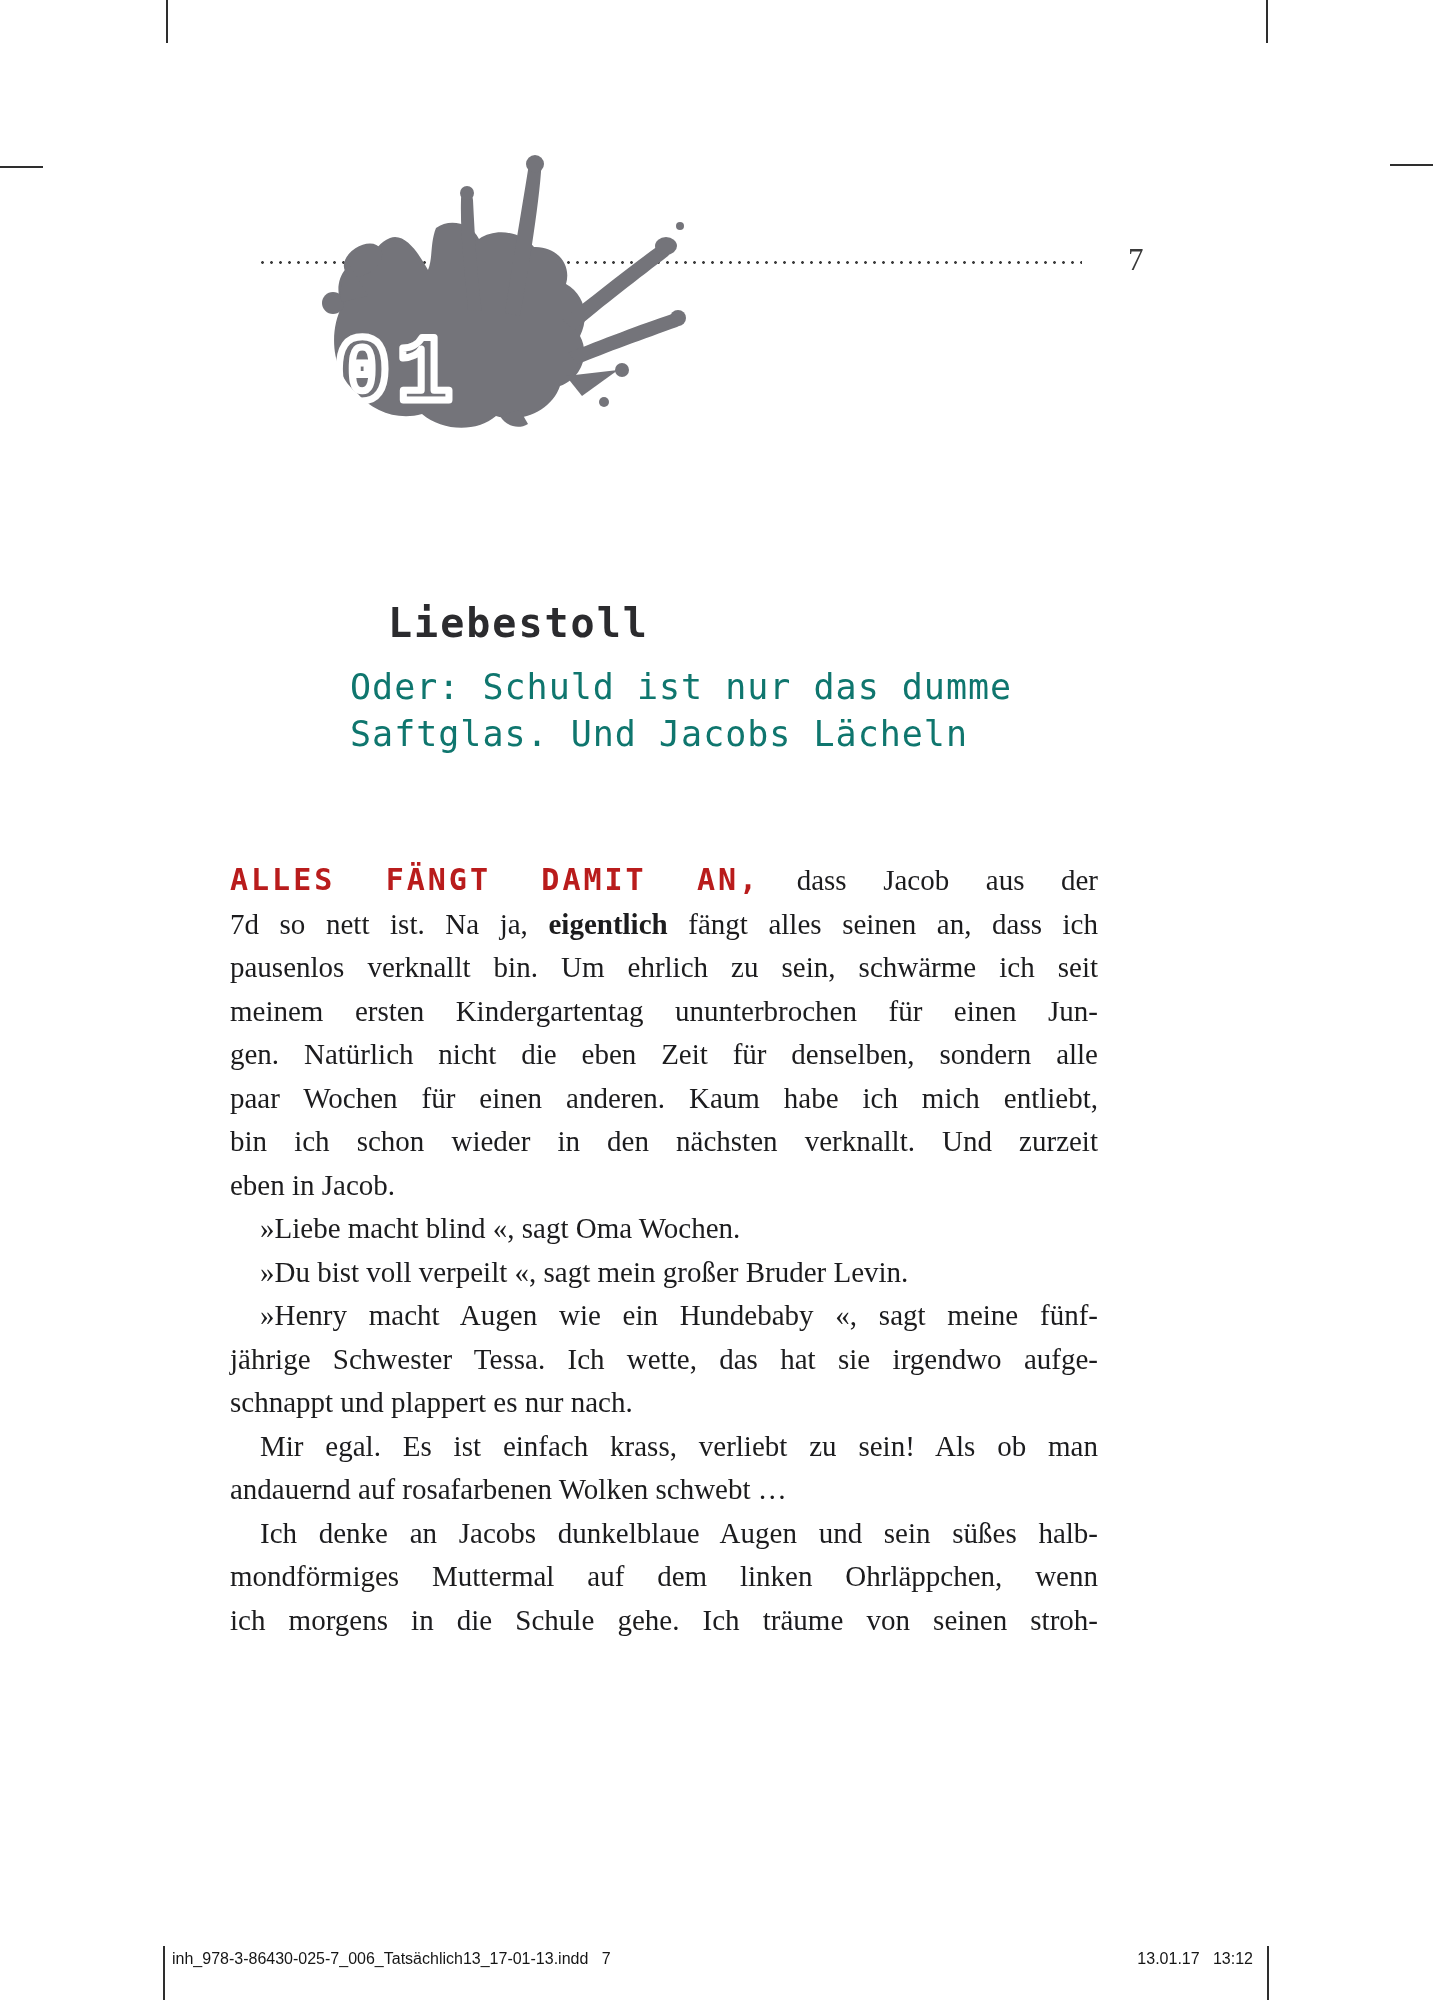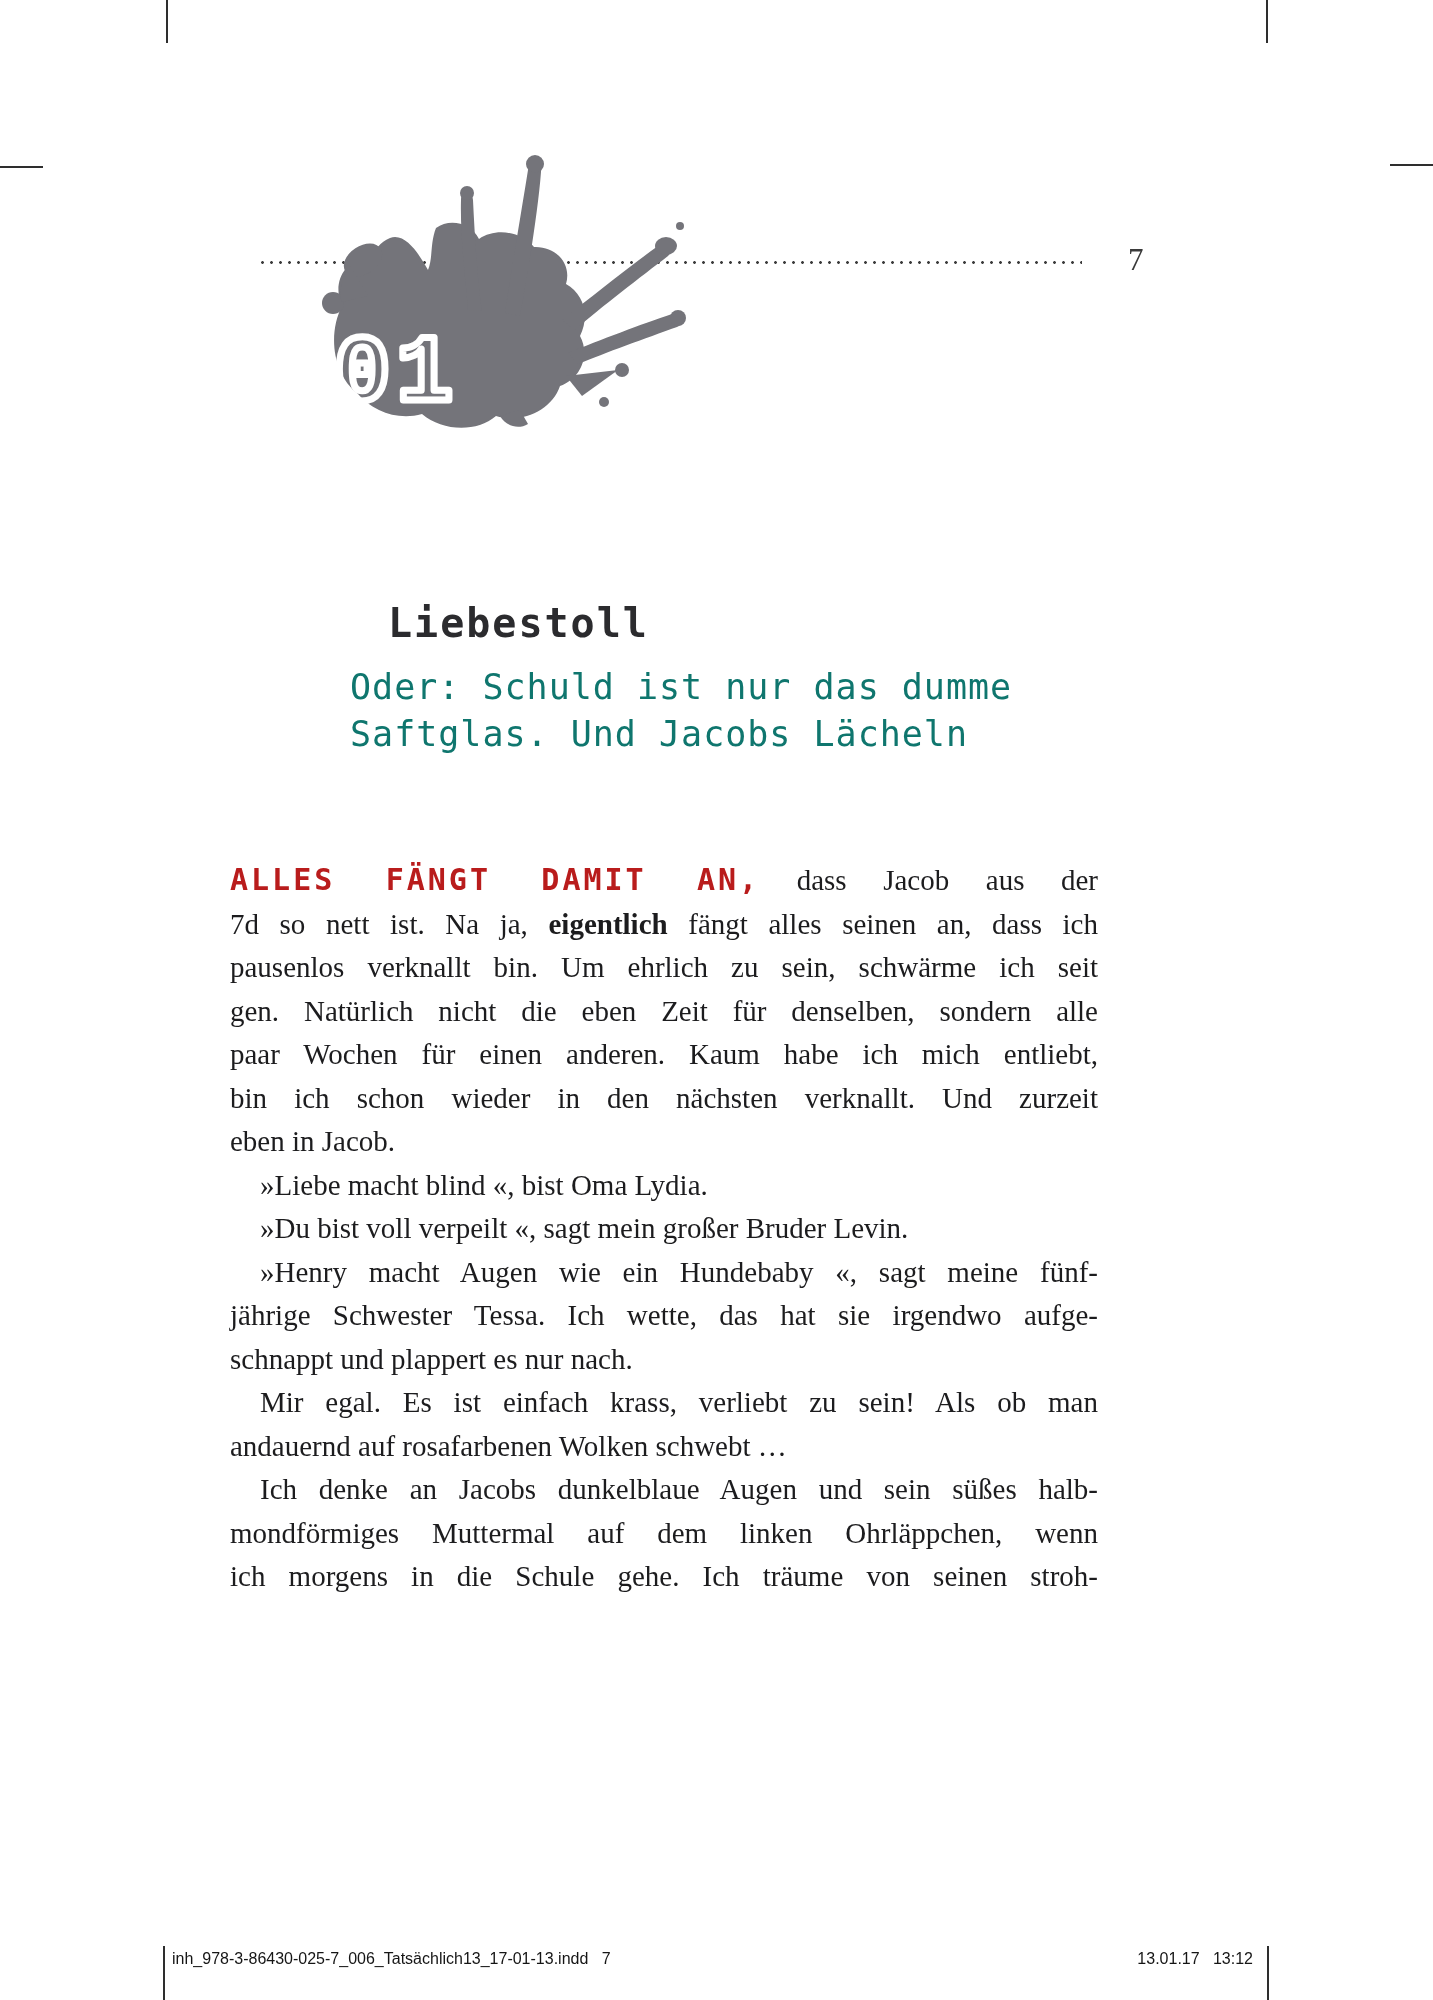--- a/index.html
+++ b/index.html
@@ -98,25 +98,26 @@
   <div class="chapter-title">Liebestoll</div>
   <div class="chapter-subtitle">
     <div>Oder: Schuld ist nur das dumme</div>
     <div>Saftglas. Und Jacobs Lächeln</div>
   </div>
 
   <div class="body-text">
       <div class="bline just"><span class="opener">ALLES FÄNGT DAMIT AN,</span><span> dass Jacob aus der</span></div>
       <div class="bline just"><span>7d so nett ist. Na ja, </span><span class="bold">eigentlich</span><span> fängt alles seinen an, dass ich</span></div>
       <div class="bline just"><span>pausenlos verknallt bin. Um ehrlich zu sein, schwärme ich seit</span></div>
+      <div class="bline just"><span>meinem ersten Kindergartentag ununterbrochen für einen Jun-</span></div>
       <div class="bline just"><span>gen. Natürlich nicht die eben Zeit für denselben, sondern alle</span></div>
       <div class="bline just"><span>paar Wochen für einen anderen. Kaum habe ich mich entliebt,</span></div>
       <div class="bline just"><span>bin ich schon wieder in den nächsten verknallt. Und zurzeit</span></div>
       <div class="bline"><span>eben in Jacob.</span></div>
-      <div class="bline ind"><span>»Liebe macht blind «, bist Oma Lydia.</span></div>
+      <div class="bline ind"><span>»Liebe macht blind «, sagt Oma Wochen.</span></div>
       <div class="bline ind"><span>»Du bist voll verpeilt «, sagt mein großer Bruder Levin.</span></div>
       <div class="bline just ind"><span>»Henry macht Augen wie ein Hundebaby «, sagt meine fünf-</span></div>
       <div class="bline just"><span>jährige Schwester Tessa. Ich wette, das hat sie irgendwo aufge-</span></div>
       <div class="bline"><span>schnappt und plappert es nur nach.</span></div>
       <div class="bline just ind"><span>Mir egal. Es ist einfach krass, verliebt zu sein! Als ob man</span></div>
       <div class="bline"><span>andauernd auf rosafarbenen Wolken schwebt …</span></div>
       <div class="bline just ind"><span>Ich denke an Jacobs dunkelblaue Augen und sein süßes halb-</span></div>
       <div class="bline just"><span>mondförmiges Muttermal auf dem linken Ohrläppchen, wenn</span></div>
       <div class="bline just"><span>ich morgens in die Schule gehe. Ich träume von seinen stroh-</span></div>
     </div>

